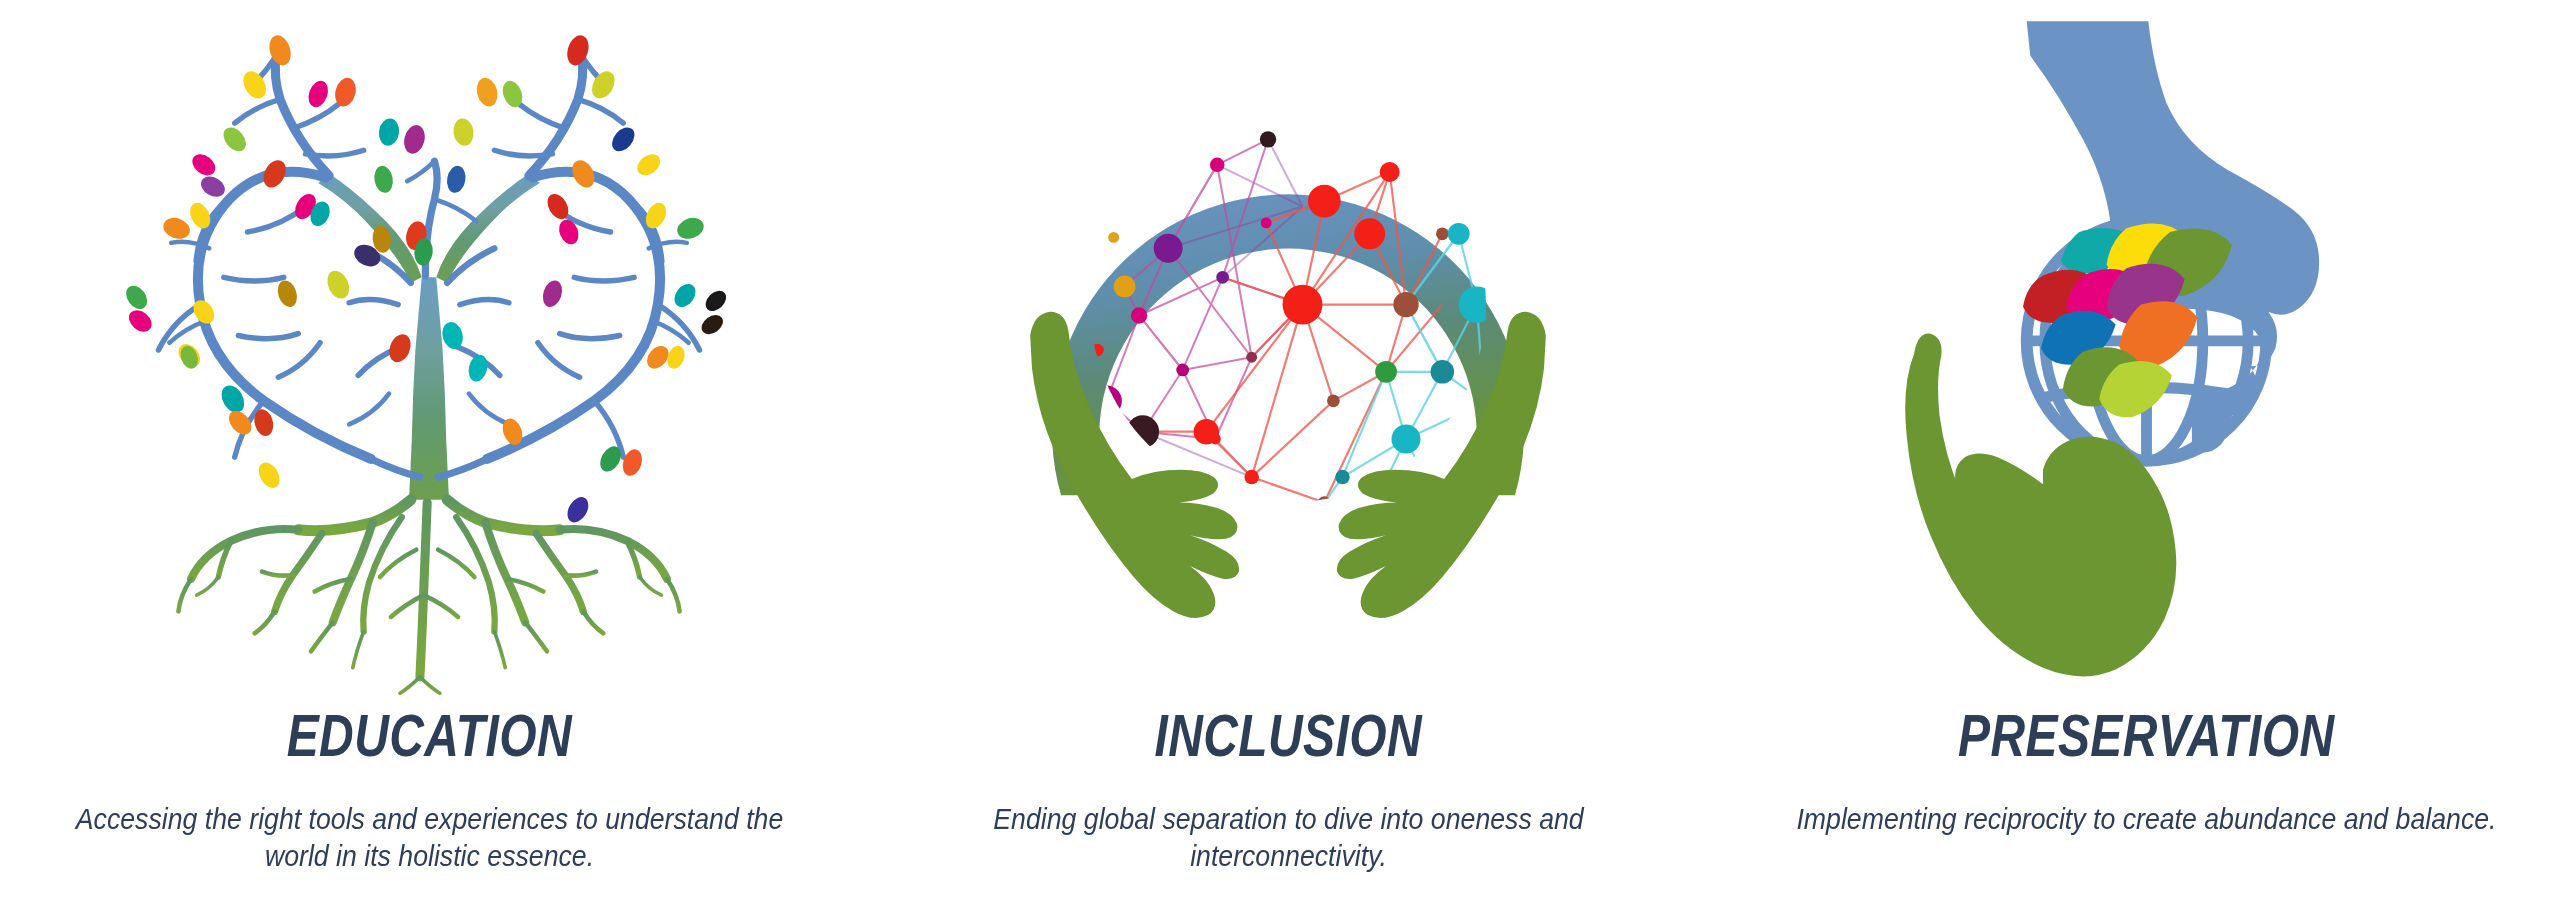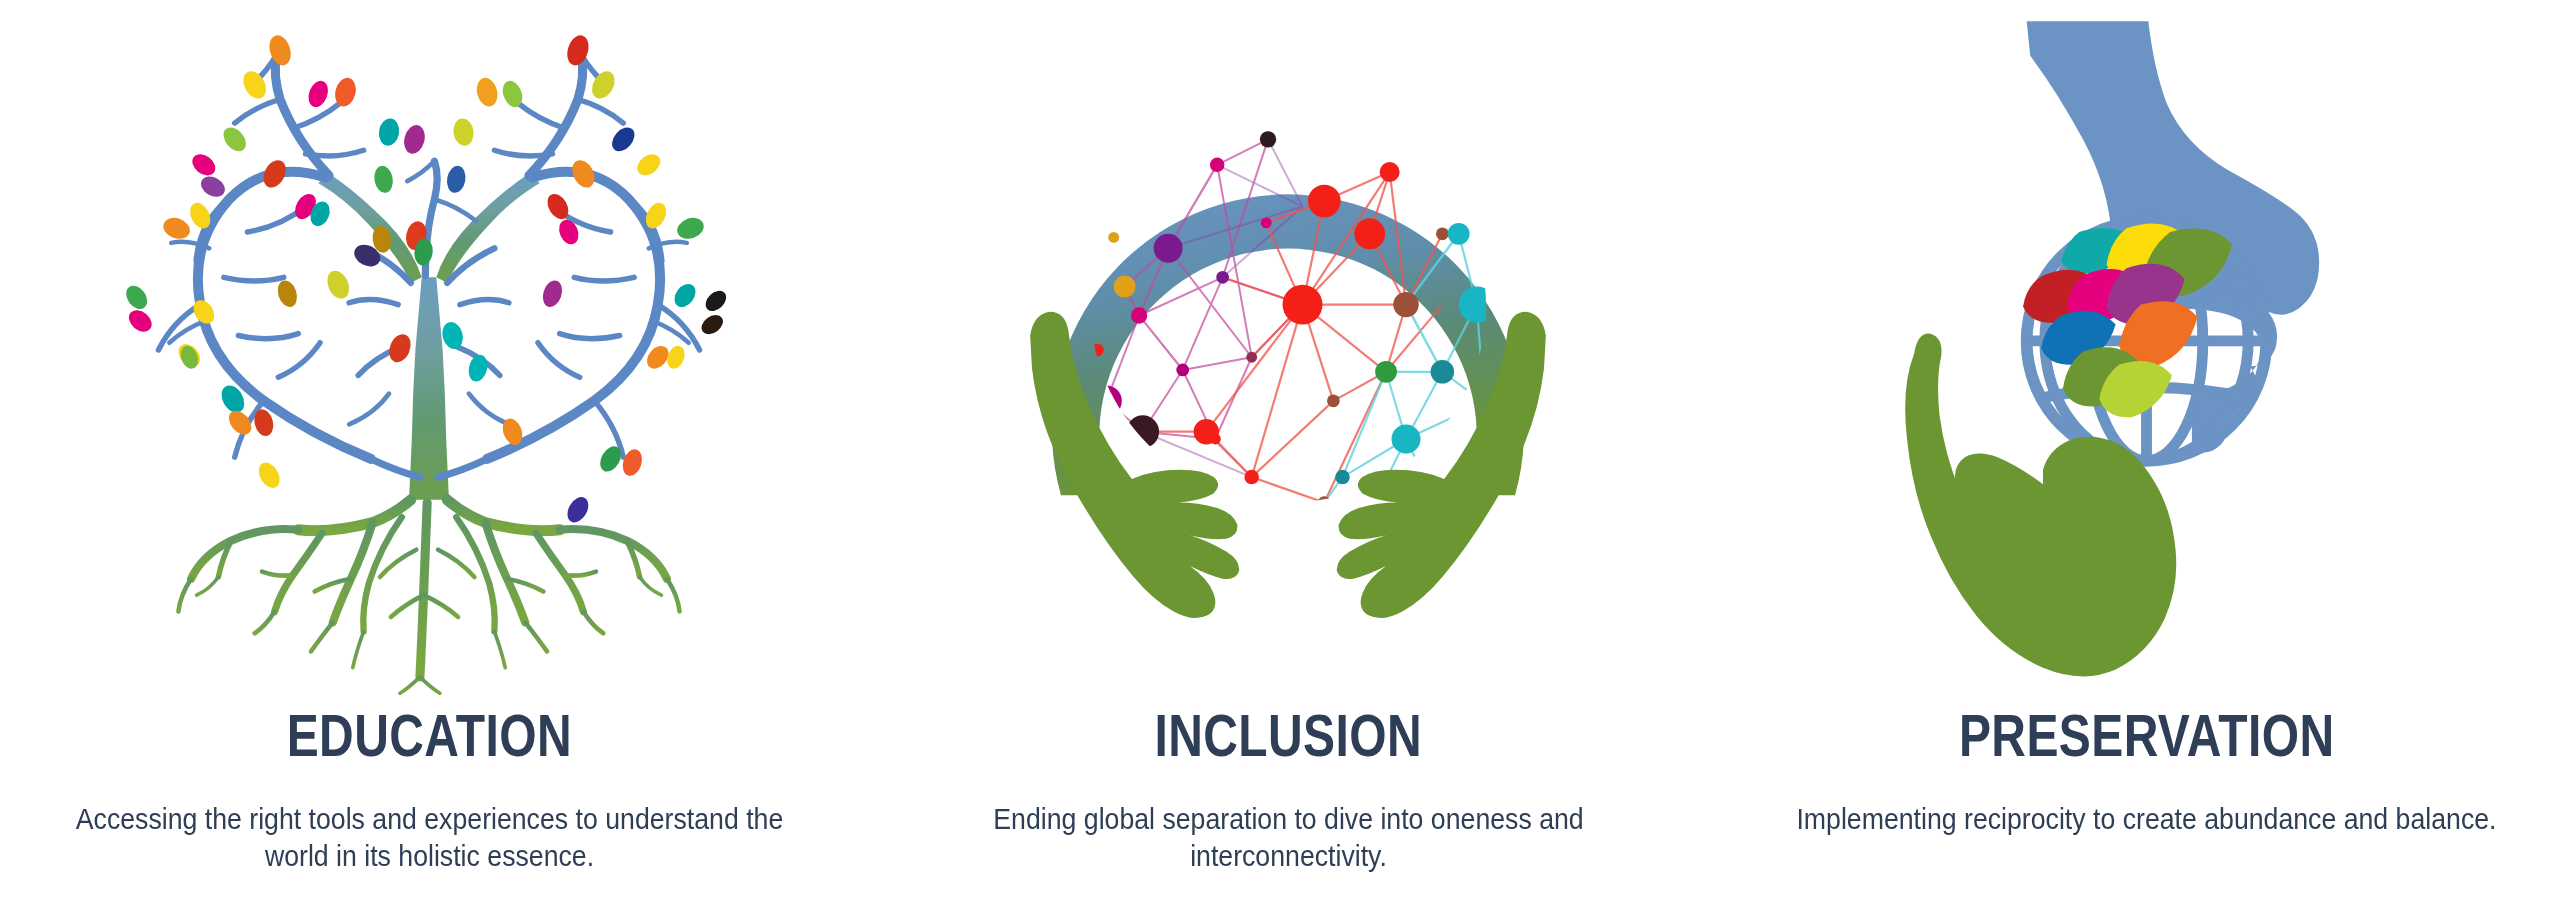--- a/index.html
+++ b/index.html
@@ -9,20 +9,21 @@
     font-family:"Liberation Sans", sans-serif;
     overflow:hidden;
   }
   #root {
     position:relative;
     width:2576px; height:910px;
     background:#ffffff;
     display:flex;
     flex-direction:row;
     align-items:flex-start;
+    font-style:italic;
   }
   .column {
     position:relative;
     width:859px;
     height:910px;
     display:flex;
     flex-direction:column;
     align-items:center;
   }
   .art-wrap {

